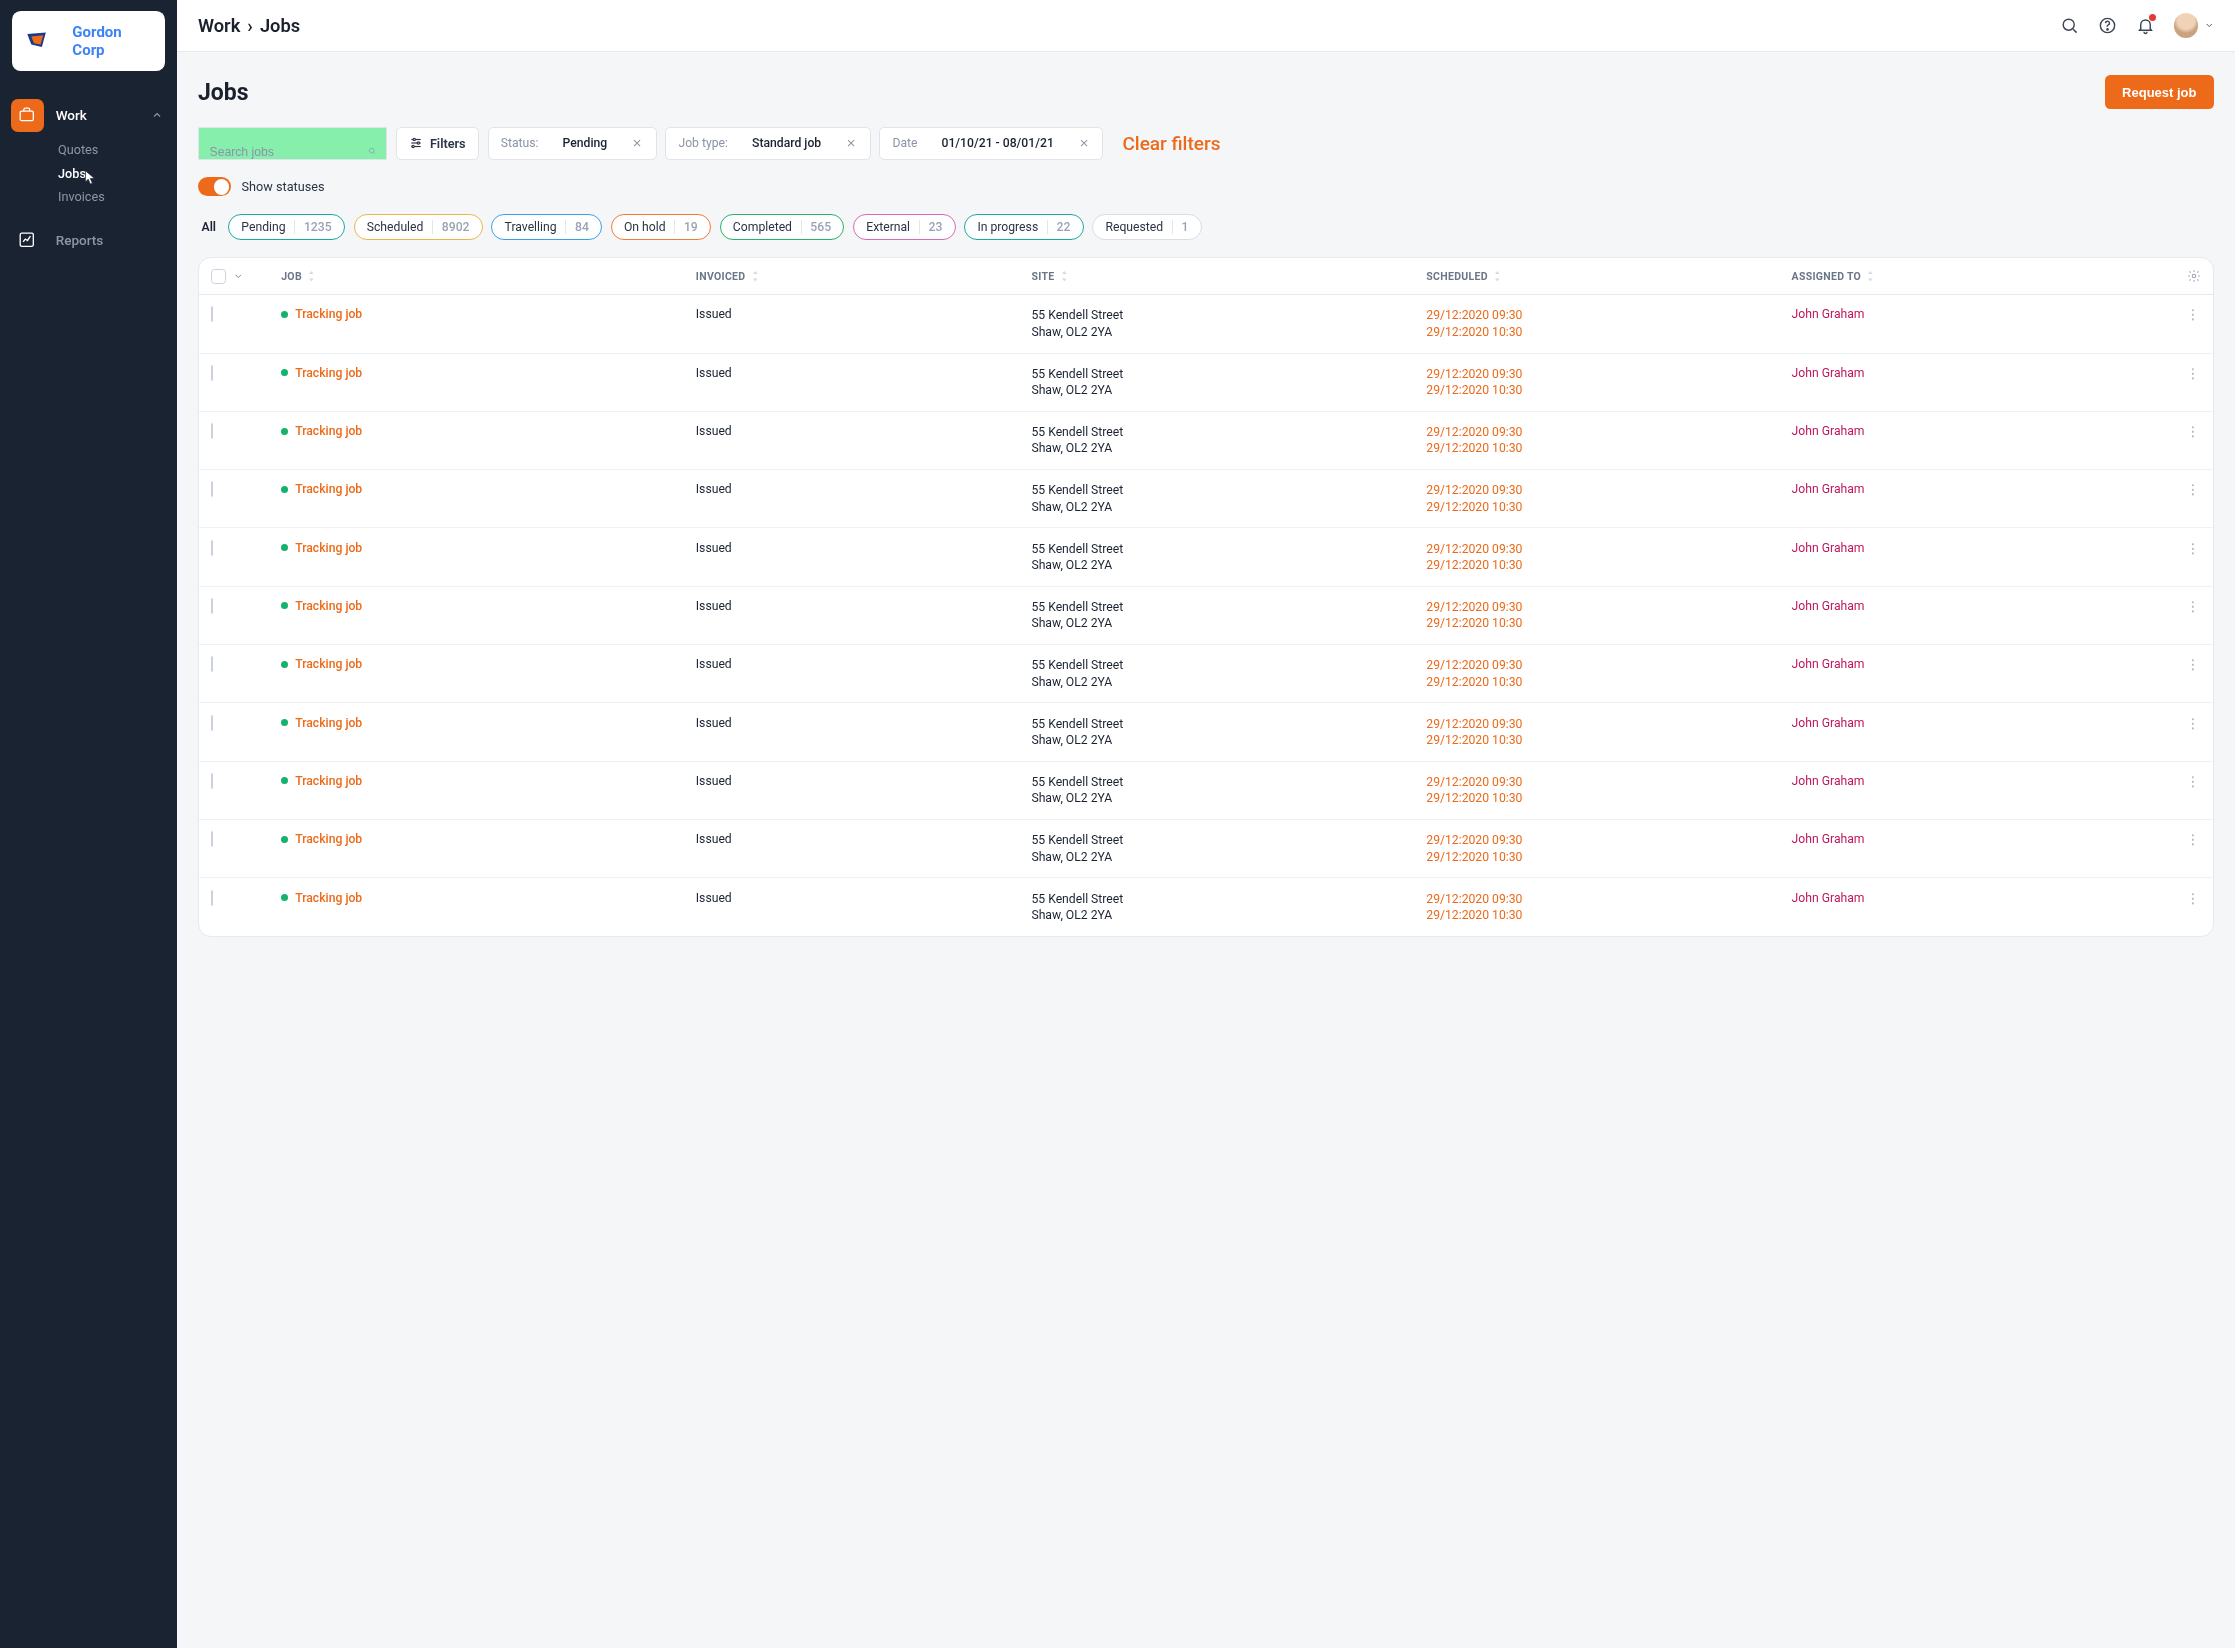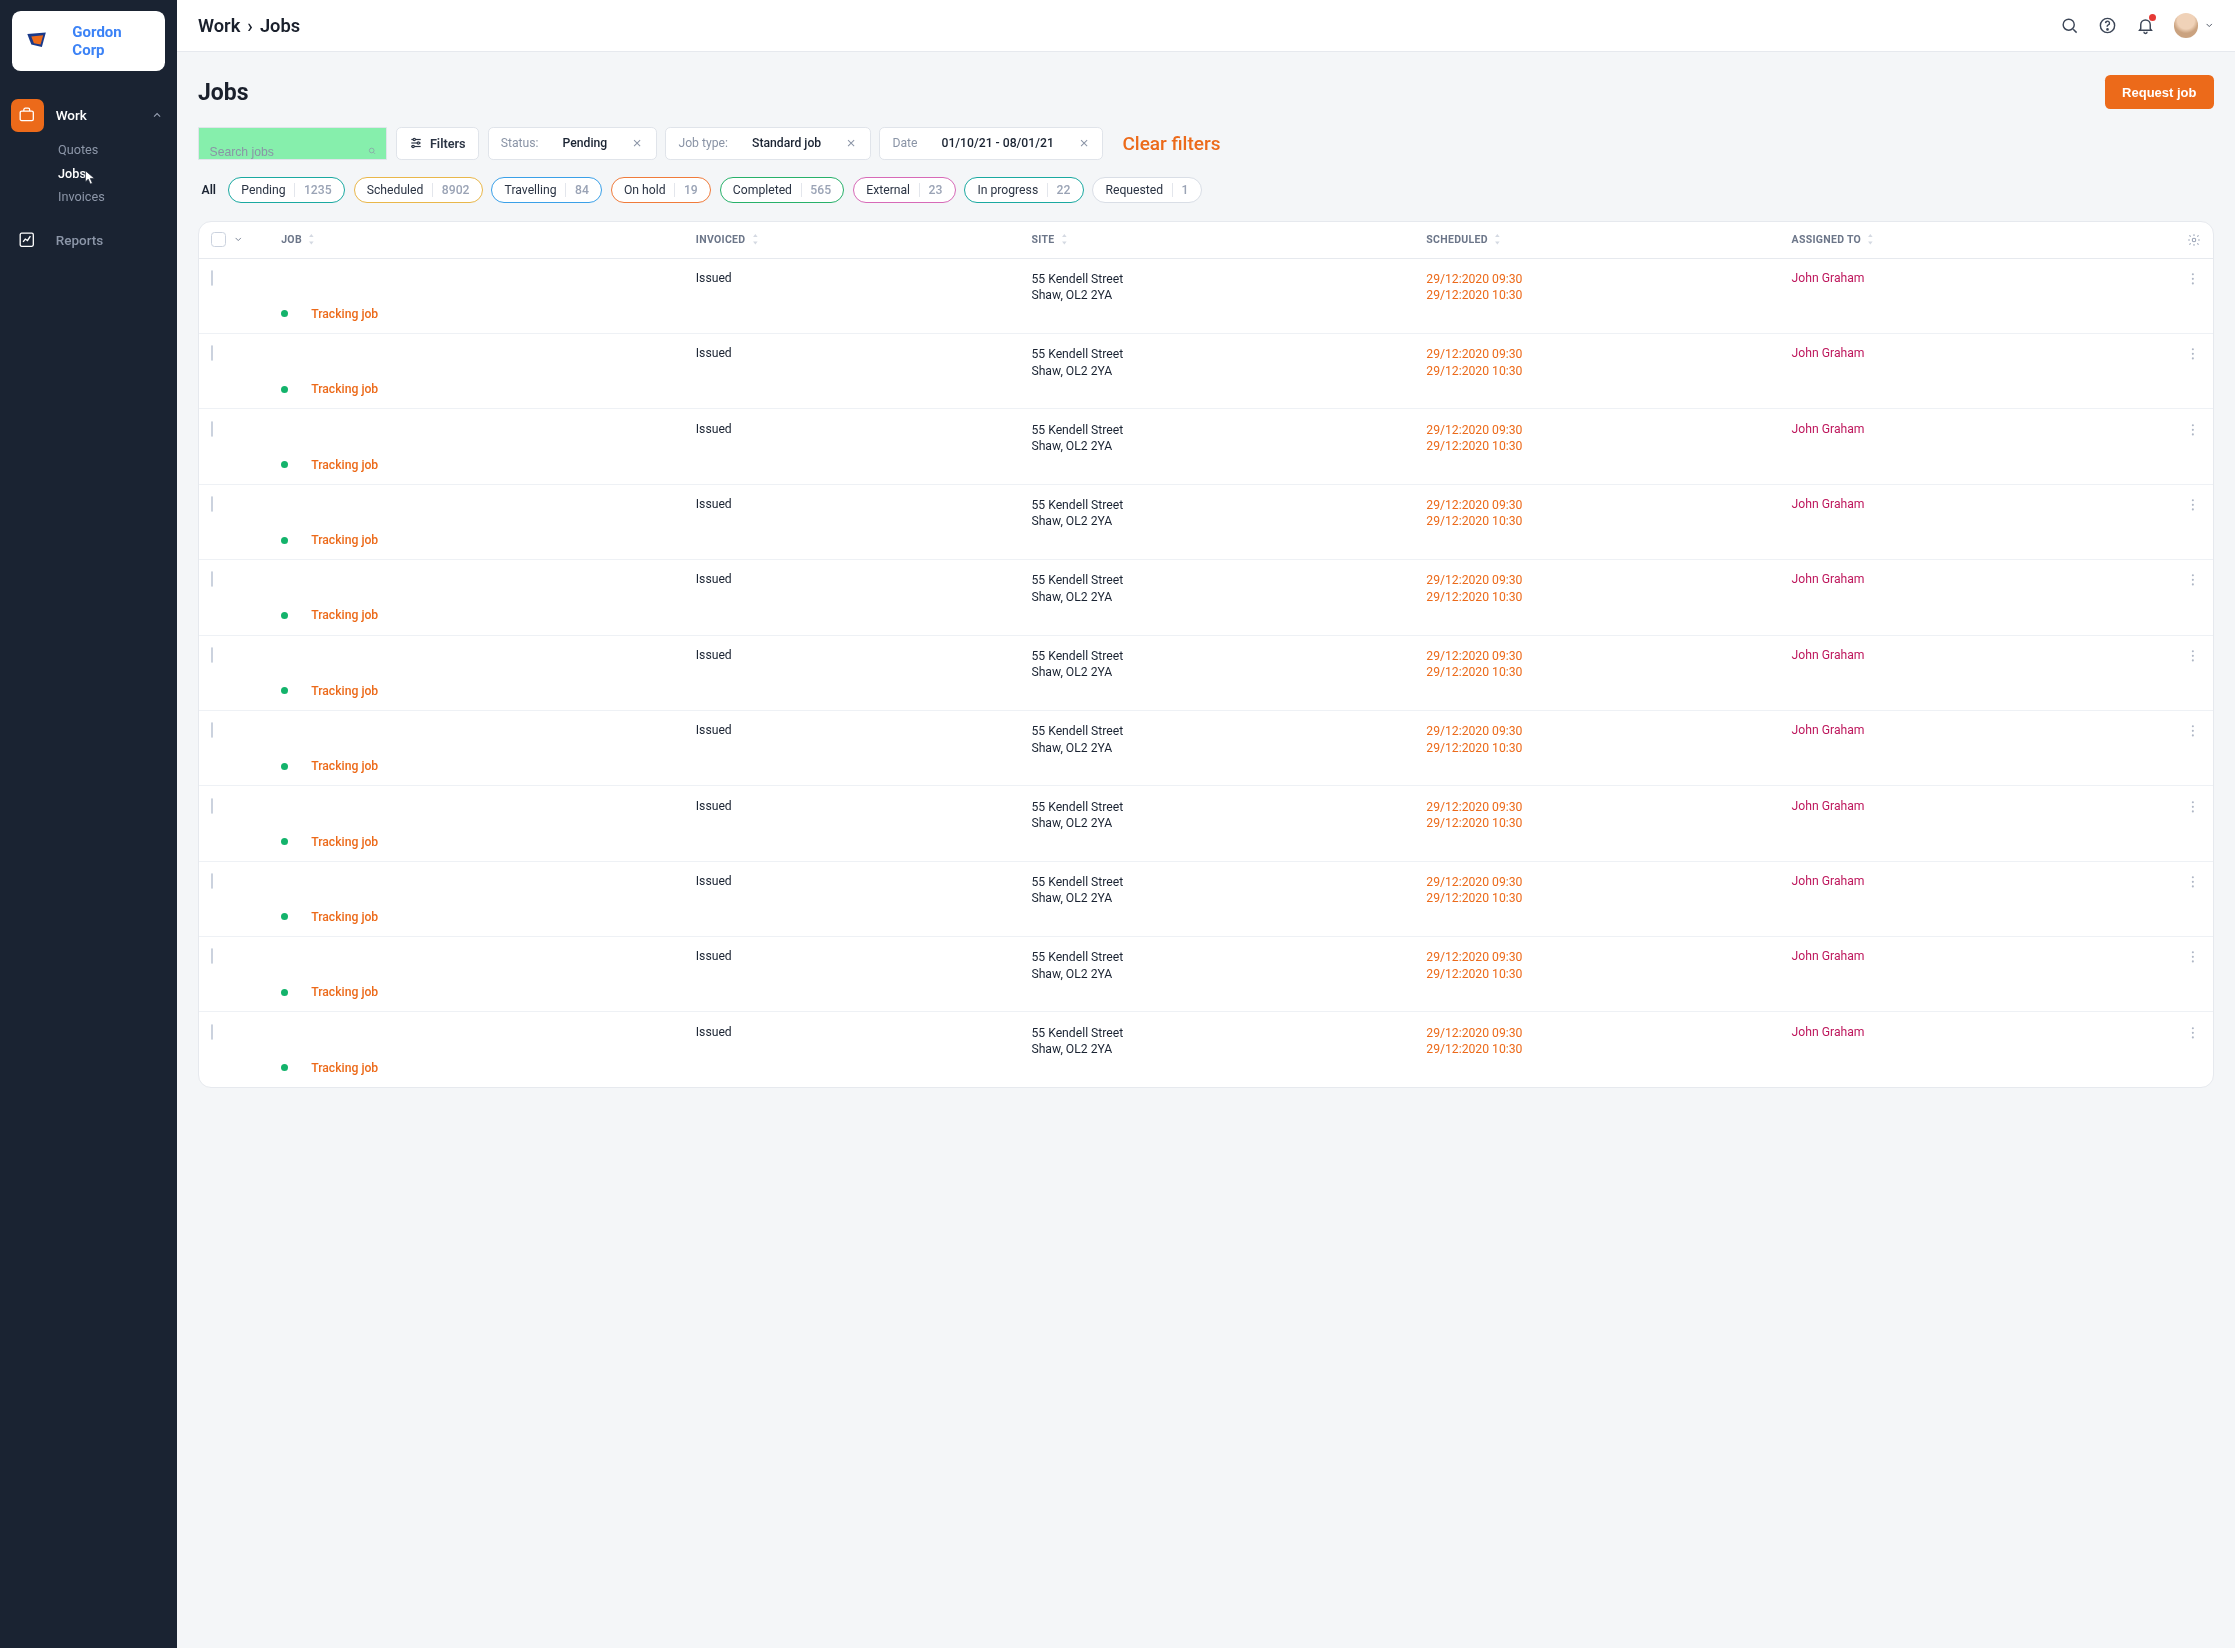--- a/index.html
+++ b/index.html
@@ -159,21 +159,21 @@
   .caret-down{width:10.5px;height:10.5px;margin-left:7px;color:#6c7689;}
   .trow{
     display:grid;
     grid-template-columns: 70px 2.1fr 1.7fr 2.0fr 1.85fr 1.85fr 44px;
     align-items:flex-start;
     padding: 12.2px 12.2px;
     border-bottom:0.9px solid #eef1f5;
     font-size:12.2px;
   }
   .trow:last-child{border-bottom:none;}
-  .job-cell{display:flex;align-items:center;gap:23px;margin-top:36px;}
+  .job-cell{display:flex;align-items:center;gap:7px;}
   .dot{width:7px;height:7px;border-radius:50%;background:#13b36b;}
   .job-link{color:#ec6a1a;font-weight:500;cursor:pointer;}
   .inv-cell{color:#1a2332;}
   .site-cell{color:#1a2332;line-height:1.35;}
   .sched-cell{color:#ec6a1a;line-height:1.35;}
   .assigned-cell{color:#be185d;}
   .row-menu{width:15.7px;height:15.7px;color:#aeb6c4;justify-self:end;cursor:pointer;}
   .head-check{display:flex;align-items:center;}
 </style>
 </head>
@@ -315,20 +315,24 @@
           <span class="muted">Date</span>
           <span class="value">01/10/21 - 08/01/21</span>
           <svg class="x" viewBox="0 0 24 24" stroke="#8a94a6" stroke-width="2" fill="none">
               <path d="M6 6l12 12M18 6L6 18"></path>
             </svg>
         </div>
 
         <span class="clear-filters">Clear filters</span>
       </div>
 
+      <div class="toggle-row">
+        <div class="toggle"></div>
+        <span class="toggle-label">Show statuses</span>
+      </div>
 
       <div class="status-row">
         <span class="status-all">All</span>
 
       <div class="status-pill" style="border-color: rgb(26, 169, 161);">
             <span>Pending</span>
             <span class="count">1235</span>
           </div>
           <div class="status-pill" style="border-color: rgb(233, 183, 74);">
             <span>Scheduled</span>

